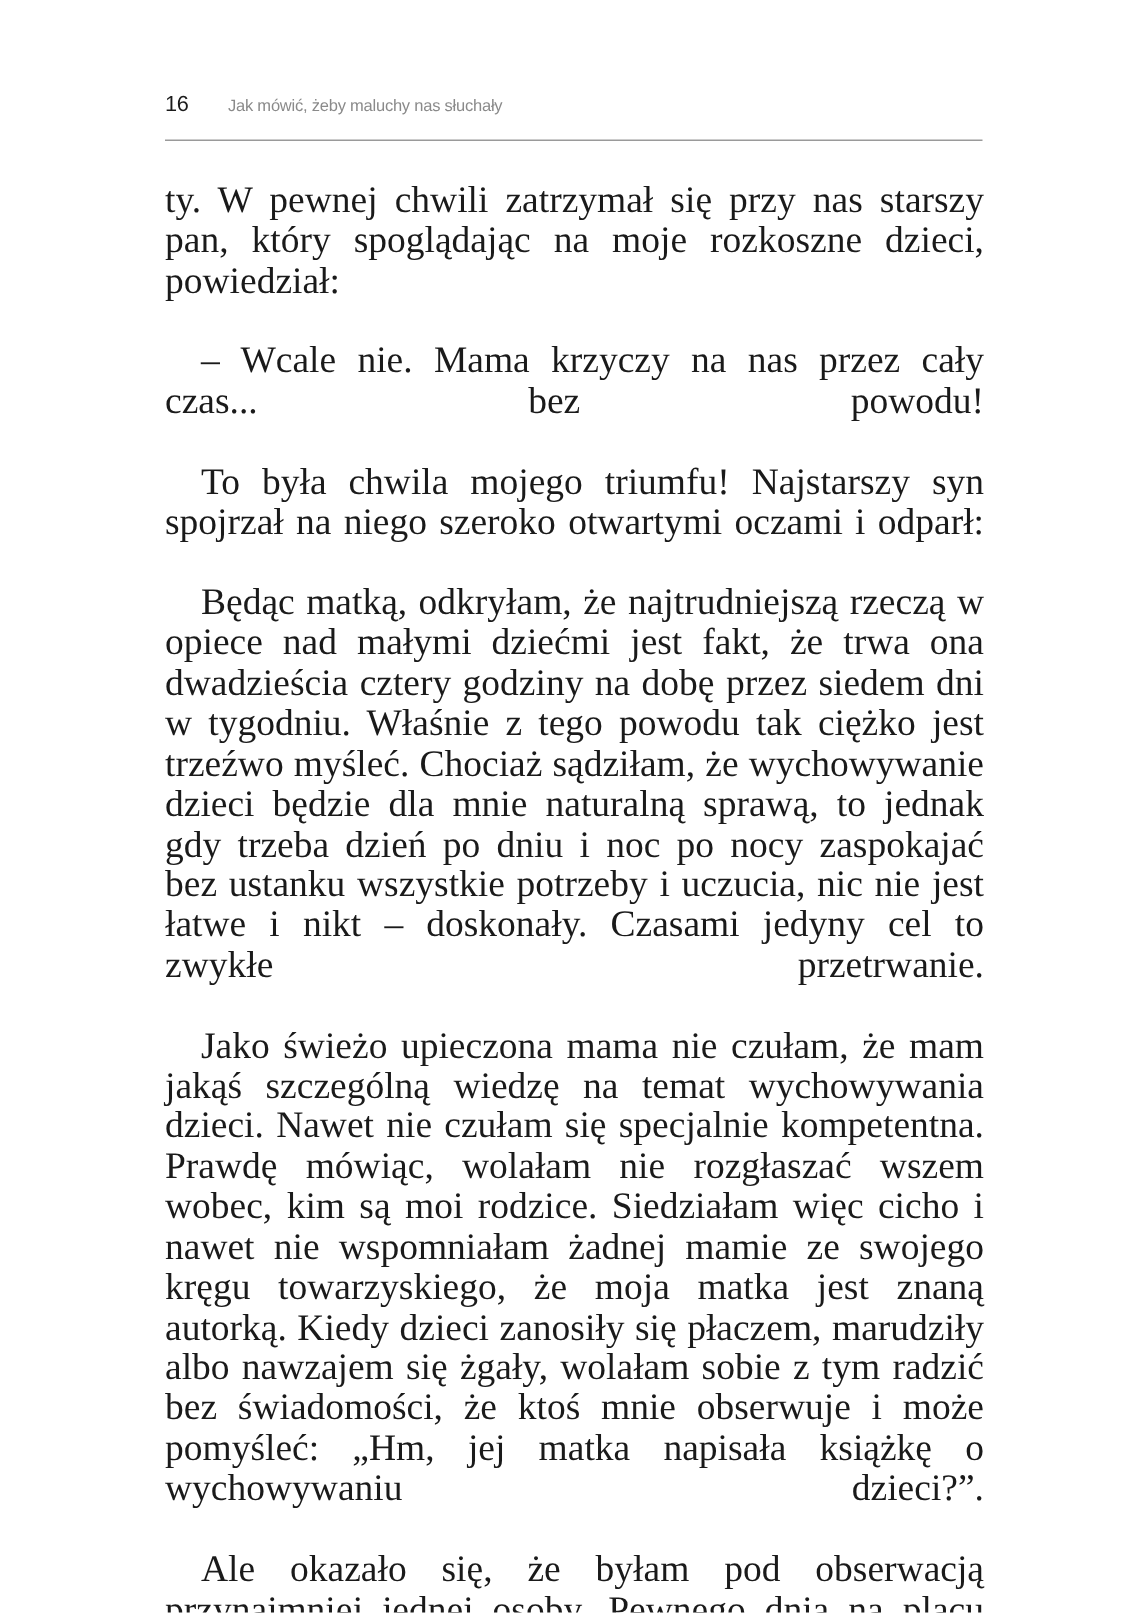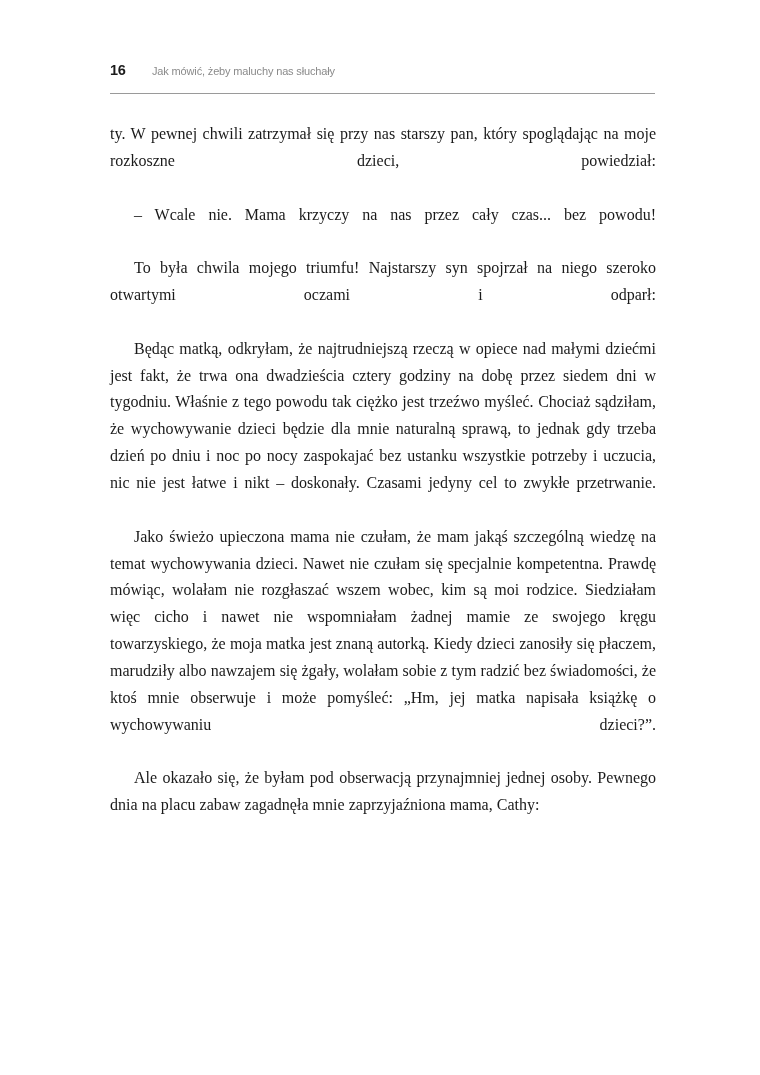--- a/index.html
+++ b/index.html
@@ -30,21 +30,21 @@
     position: absolute;
     left: 110px;
     top: 62px;
     width: 545px;
     height: 32px;
     display: flex;
     align-items: baseline;
   }
   .folio {
     font-family: "Liberation Sans", "DejaVu Sans", sans-serif;
-    font-weight: bold;
+    font-weight: normal;
     font-size: 14.5px;
     color: #1b1b1b;
     letter-spacing: -0.2px;
     width: 42px;
     flex: 0 0 42px;
   }
   .running-title {
     font-family: "Liberation Sans", "DejaVu Sans", sans-serif;
     font-size: 11px;
     color: #8a8a8a;
@@ -62,21 +62,21 @@
 
   
   .textblock {
     position: absolute;
     left: 110px;
     top: 121px;
     width: 546px;
   }
   .textblock p {
     margin: 0;
-    font-size: 16px;
+    font-size: 25px;
     line-height: 26.85px;
     text-align: justify;
     text-justify: inter-word;
     text-indent: 24px;
     word-spacing: 0.1px;
     hyphens: none;
   }
   .textblock p.noindent {
     text-indent: 0;
   }

